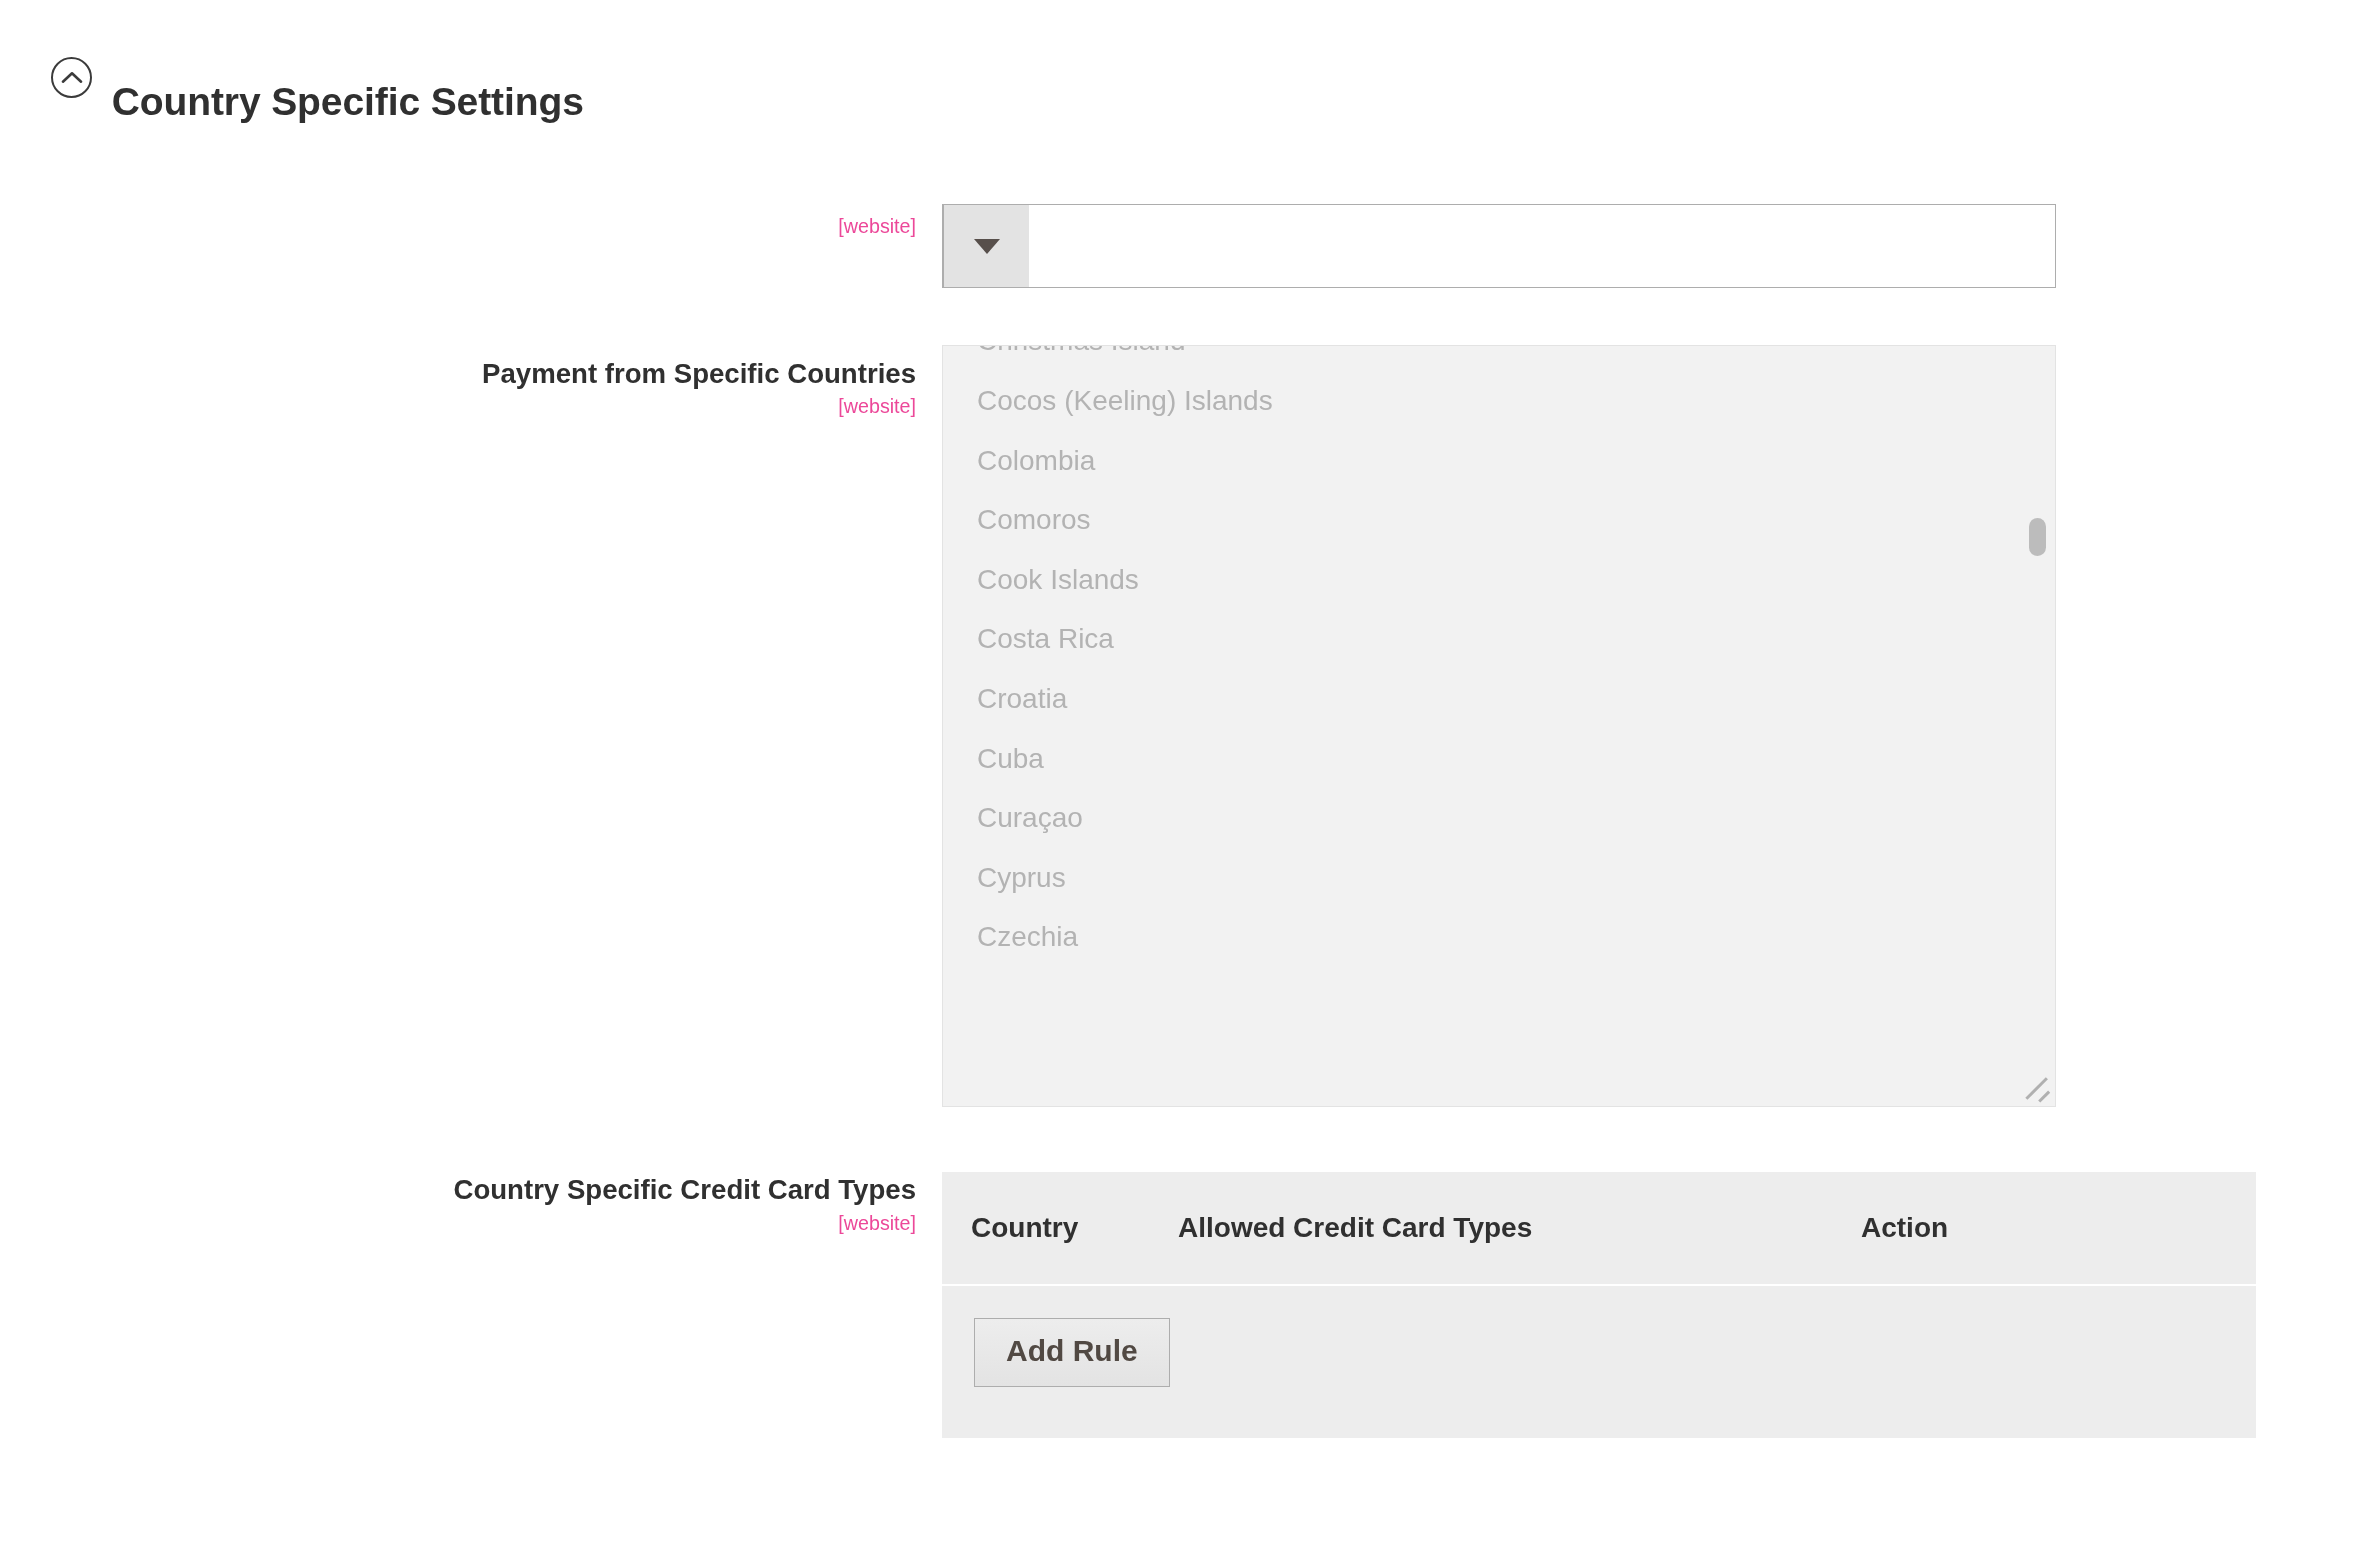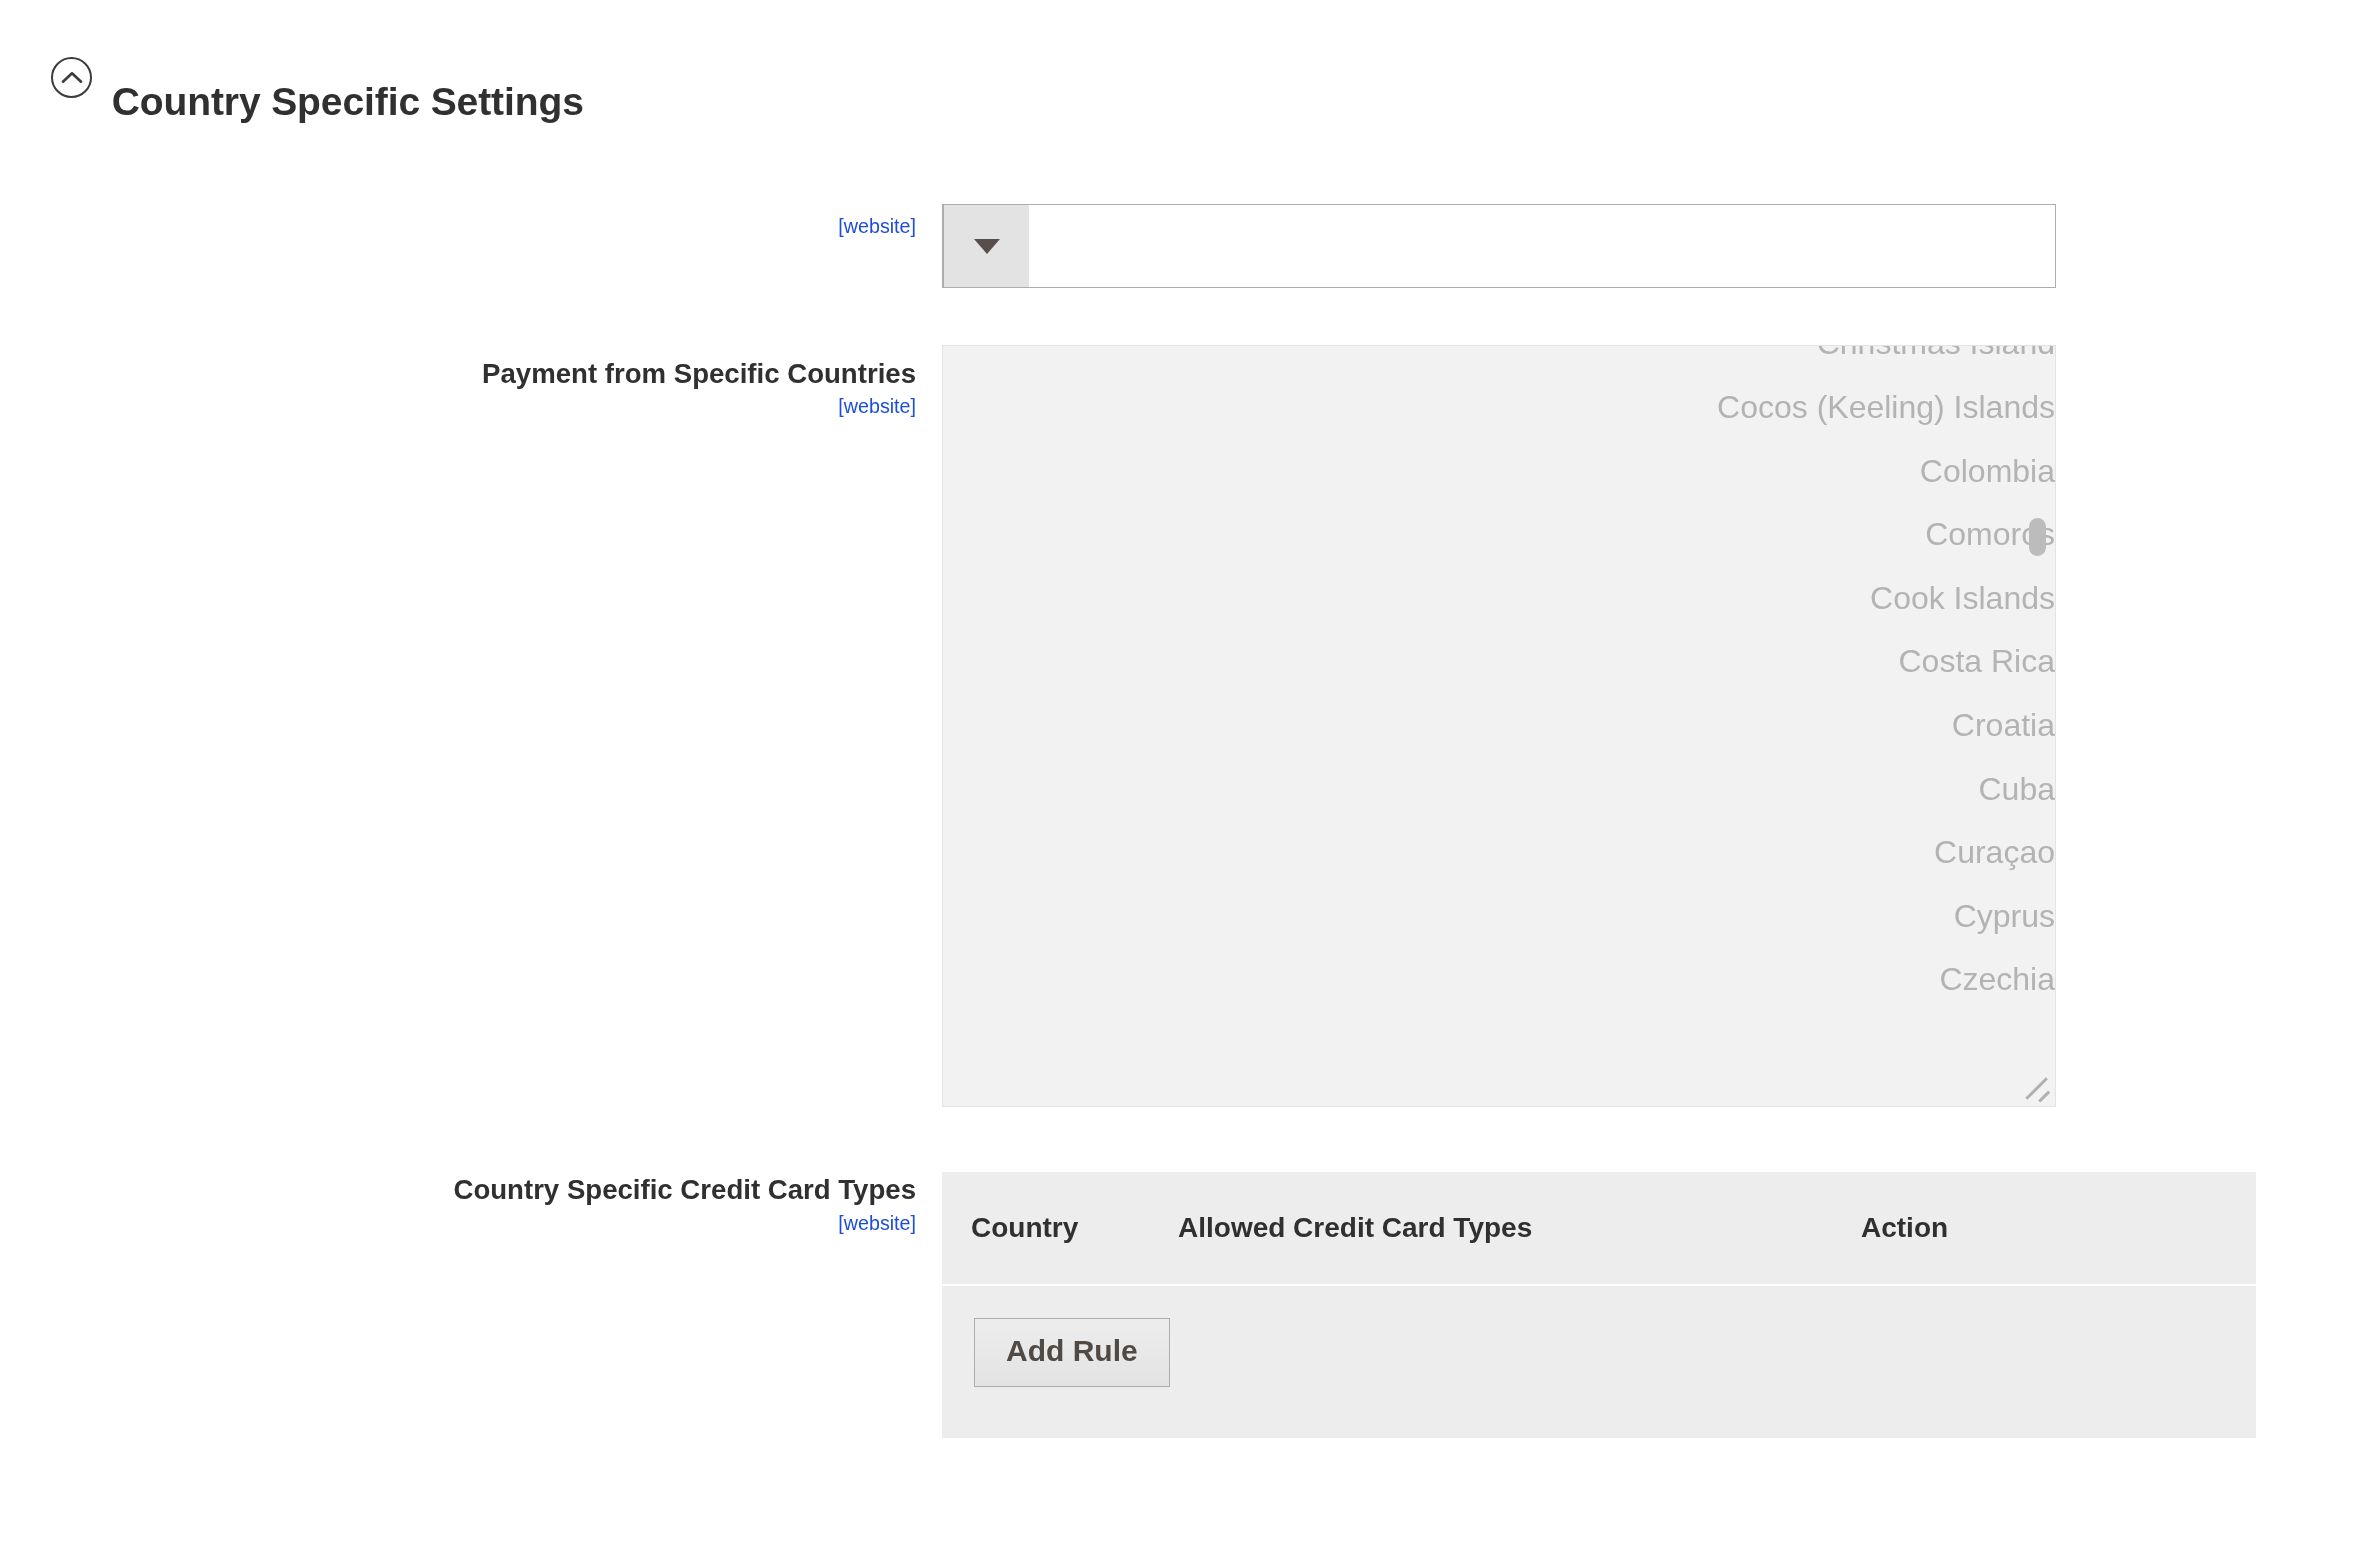--- a/index.html
+++ b/index.html
@@ -66,21 +66,21 @@
     font-size: 27.6px;
     font-weight: bold;
     color: #303030;
     line-height: 1.18;
     white-space: nowrap;
   }
   .field-label .label-scope {
     display: block;
     font-size: 19.7px;
     font-weight: normal;
-    color: #1d4ed8;
+    color: #ec4899;
     line-height: 1.3;
     margin-top: 3.9px;
   }
 
   
   #row-applicable { top: 204px; }
   #row-applicable .field-label { top: 6.6px; }
 
   .select-wrap {
     position: absolute;
@@ -136,26 +136,25 @@
     box-sizing: border-box;
     overflow: hidden;
   }
   .multiselect-inner {
     position: absolute;
     left: 0;
     top: -34px;
     width: 100%;
   }
   .ms-option {
-    font-size: 32px;
+    font-size: 28px;
     color: #b3b3b3;
     line-height: 1;
     padding: 15.8px 0 15.8px 34px;
     white-space: nowrap;
-    text-align: right;
   }
   .ms-scrollbar-thumb {
     position: absolute;
     right: 9.2px;
     top: 172px;
     width: 17px;
     height: 38px;
     border-radius: 8.5px;
     background: #bcbcbc;
   }

